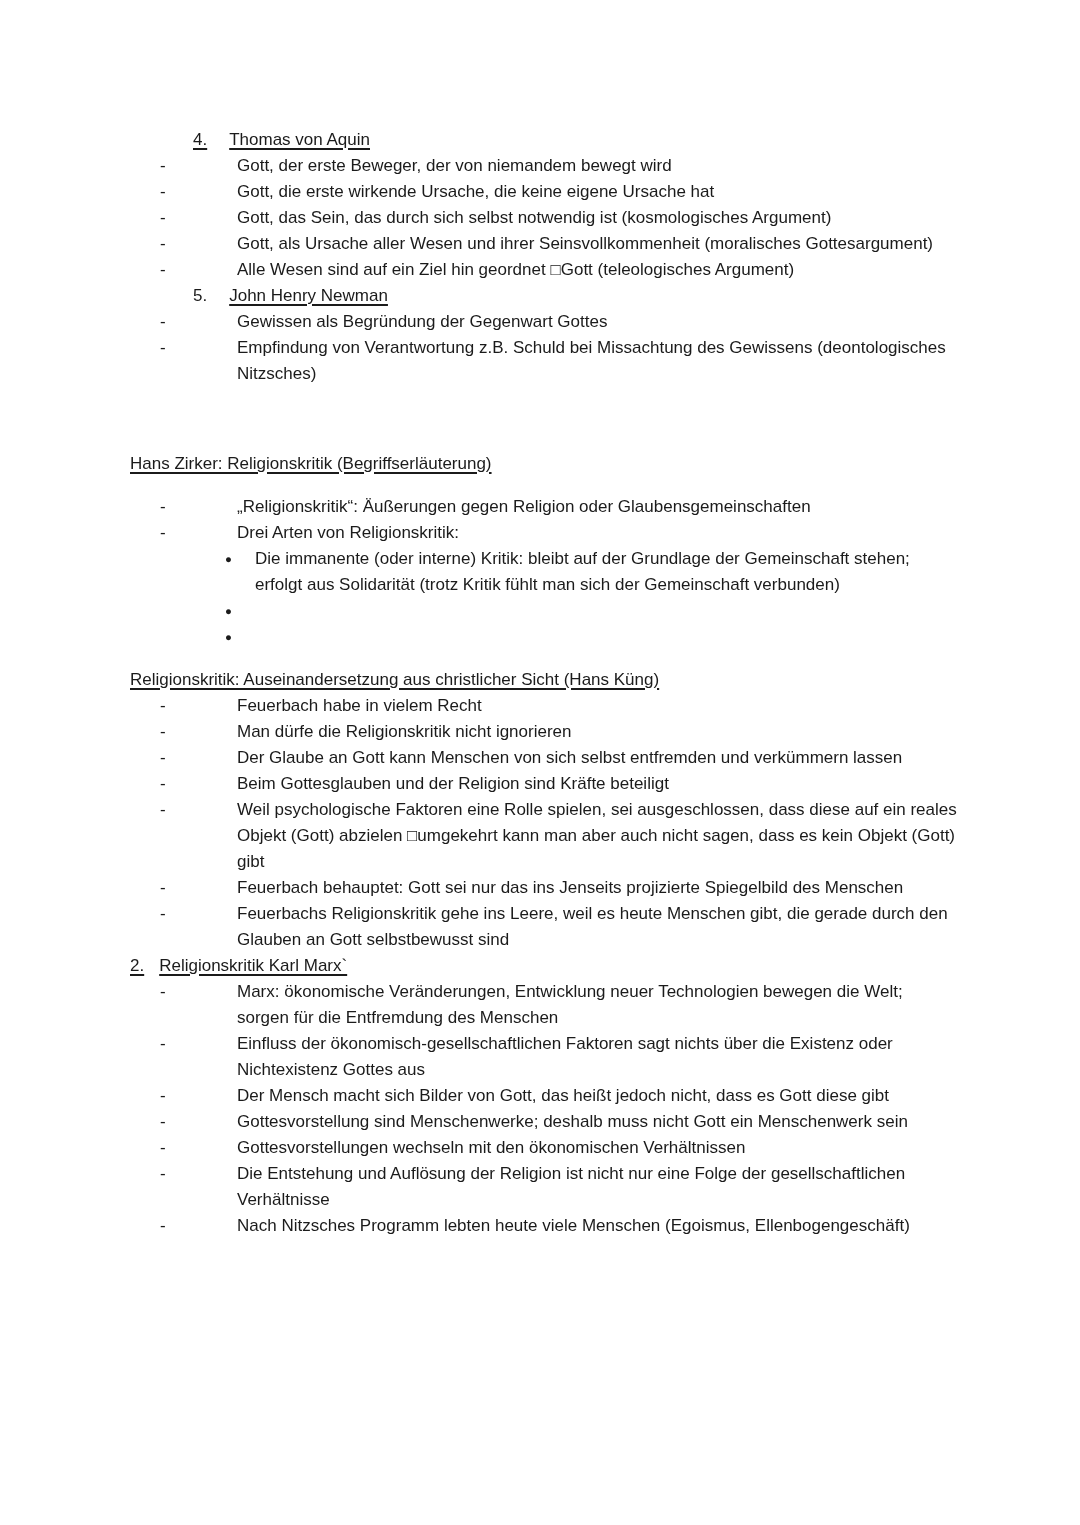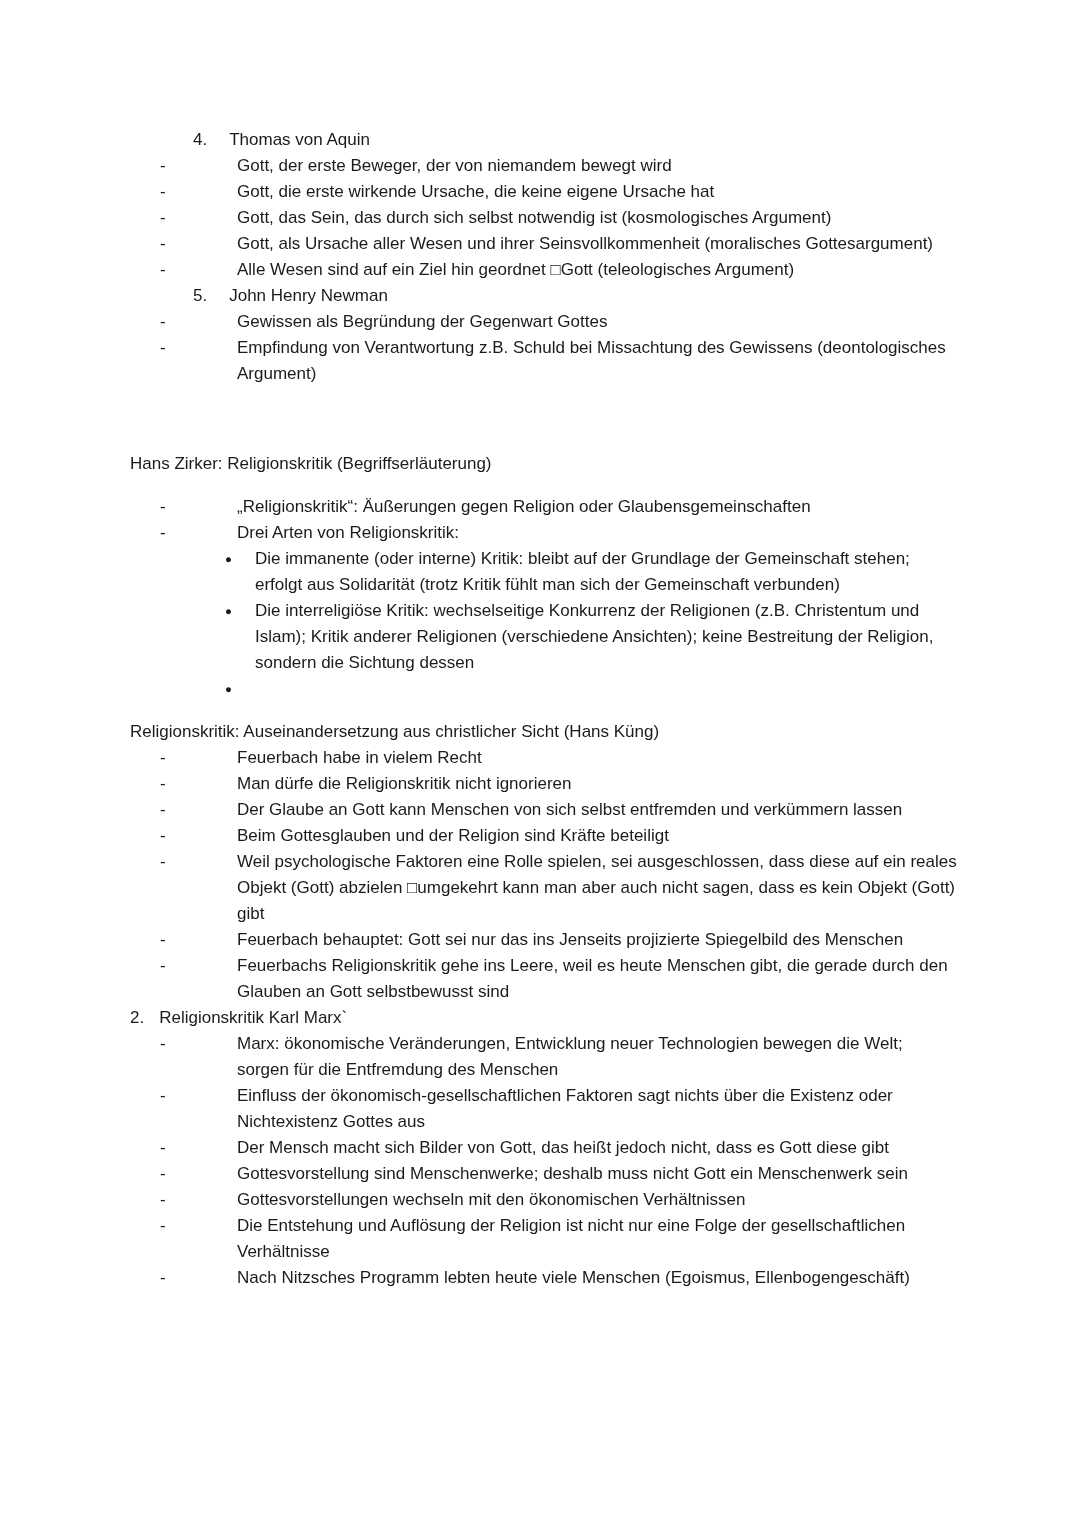--- a/index.html
+++ b/index.html
@@ -24,21 +24,21 @@
   .dash .text { flex:1 1 auto; min-width:0;margin-left:40px; }
   
   .bullet { display:flex; padding-left:95px; }
   .bullet .marker { flex:0 0 30px; font-size:11.5px; line-height:26px; }
   .bullet .text { flex:1 1 auto; min-width:0; }
   
   .h1num .marker { padding-right:15px; }
   
   .h2num { padding-left:63px; }
   .h2num .marker { padding-right:22px; }
-  .u { text-decoration-thickness:1.5px; text-underline-offset:3px; }
+  .u { text-decoration:underline; text-decoration-thickness:1.5px; text-underline-offset:3px; }
   .mt-xl { margin-top:64px; }
   .mt-md { margin-top:17px; }
   .mt-sm { margin-top:15px; }
 </style>
 </head>
 <body style="background: rgb(255, 255, 255); color: rgb(27, 27, 27);">
 
 <div class="doc">
 
   <div class="row h2num">
@@ -67,41 +67,40 @@
 
   <div class="row h2num">
     <span><span class="marker">5.</span><span class="text u">John Henry Newman</span></span>
   </div>
   <div class="row dash">
     <span class="marker">-</span>
       <span class="text">Gewissen als Begründung der Gegenwart Gottes</span>
   </div>
   <div class="row dash">
     <span class="marker">-</span>
-      <span class="text">Empfindung von Verantwortung z.B. Schuld bei Missachtung des Gewissens (deontologisches Argument)</span>
+      <span class="text">Empfindung von Verantwortung z.B. Schuld bei Missachtung des Gewissens (deontologisches Nitzsches)</span>
   </div>
 
   <div class="row mt-xl">
     <span class="u">Hans Zirker: Religionskritik (Begriffserläuterung)</span>
   </div>
   <div class="row dash mt-md">
     <span class="marker">-</span>
       <span class="text">„Religionskritik“: Äußerungen gegen Religion oder Glaubensgemeinschaften</span>
   </div>
   <div class="row dash">
     <span class="marker">-</span>
       <span class="text">Drei Arten von Religionskritik:</span>
   </div>
   <div class="row bullet">
     <span class="marker">●</span>
       <span class="text">Die immanente (oder interne) Kritik: bleibt auf der Grundlage der Gemeinschaft stehen; erfolgt aus Solidarität (trotz Kritik fühlt man sich der Gemeinschaft verbunden)</span>
   </div>
   <div class="row bullet">
     <span class="marker">●</span>
-      <span class="text">Die interreligiöse Kritik: wechselseitige Konkurrenz der Religionen (z.B. Christentum und Islam); Kritik anderer Religionen (verschiedene Ansichten); keine Bestreitung der Religion, sondern die Sichtung dessen</span>
   </div>
   <div class="row bullet">
     <span class="marker">●</span>
   </div>
 
   <div class="row mt-md">
     <span class="u">Religionskritik: Auseinandersetzung aus christlicher Sicht (Hans Küng)</span>
   </div>
 
   <div class="row dash">

